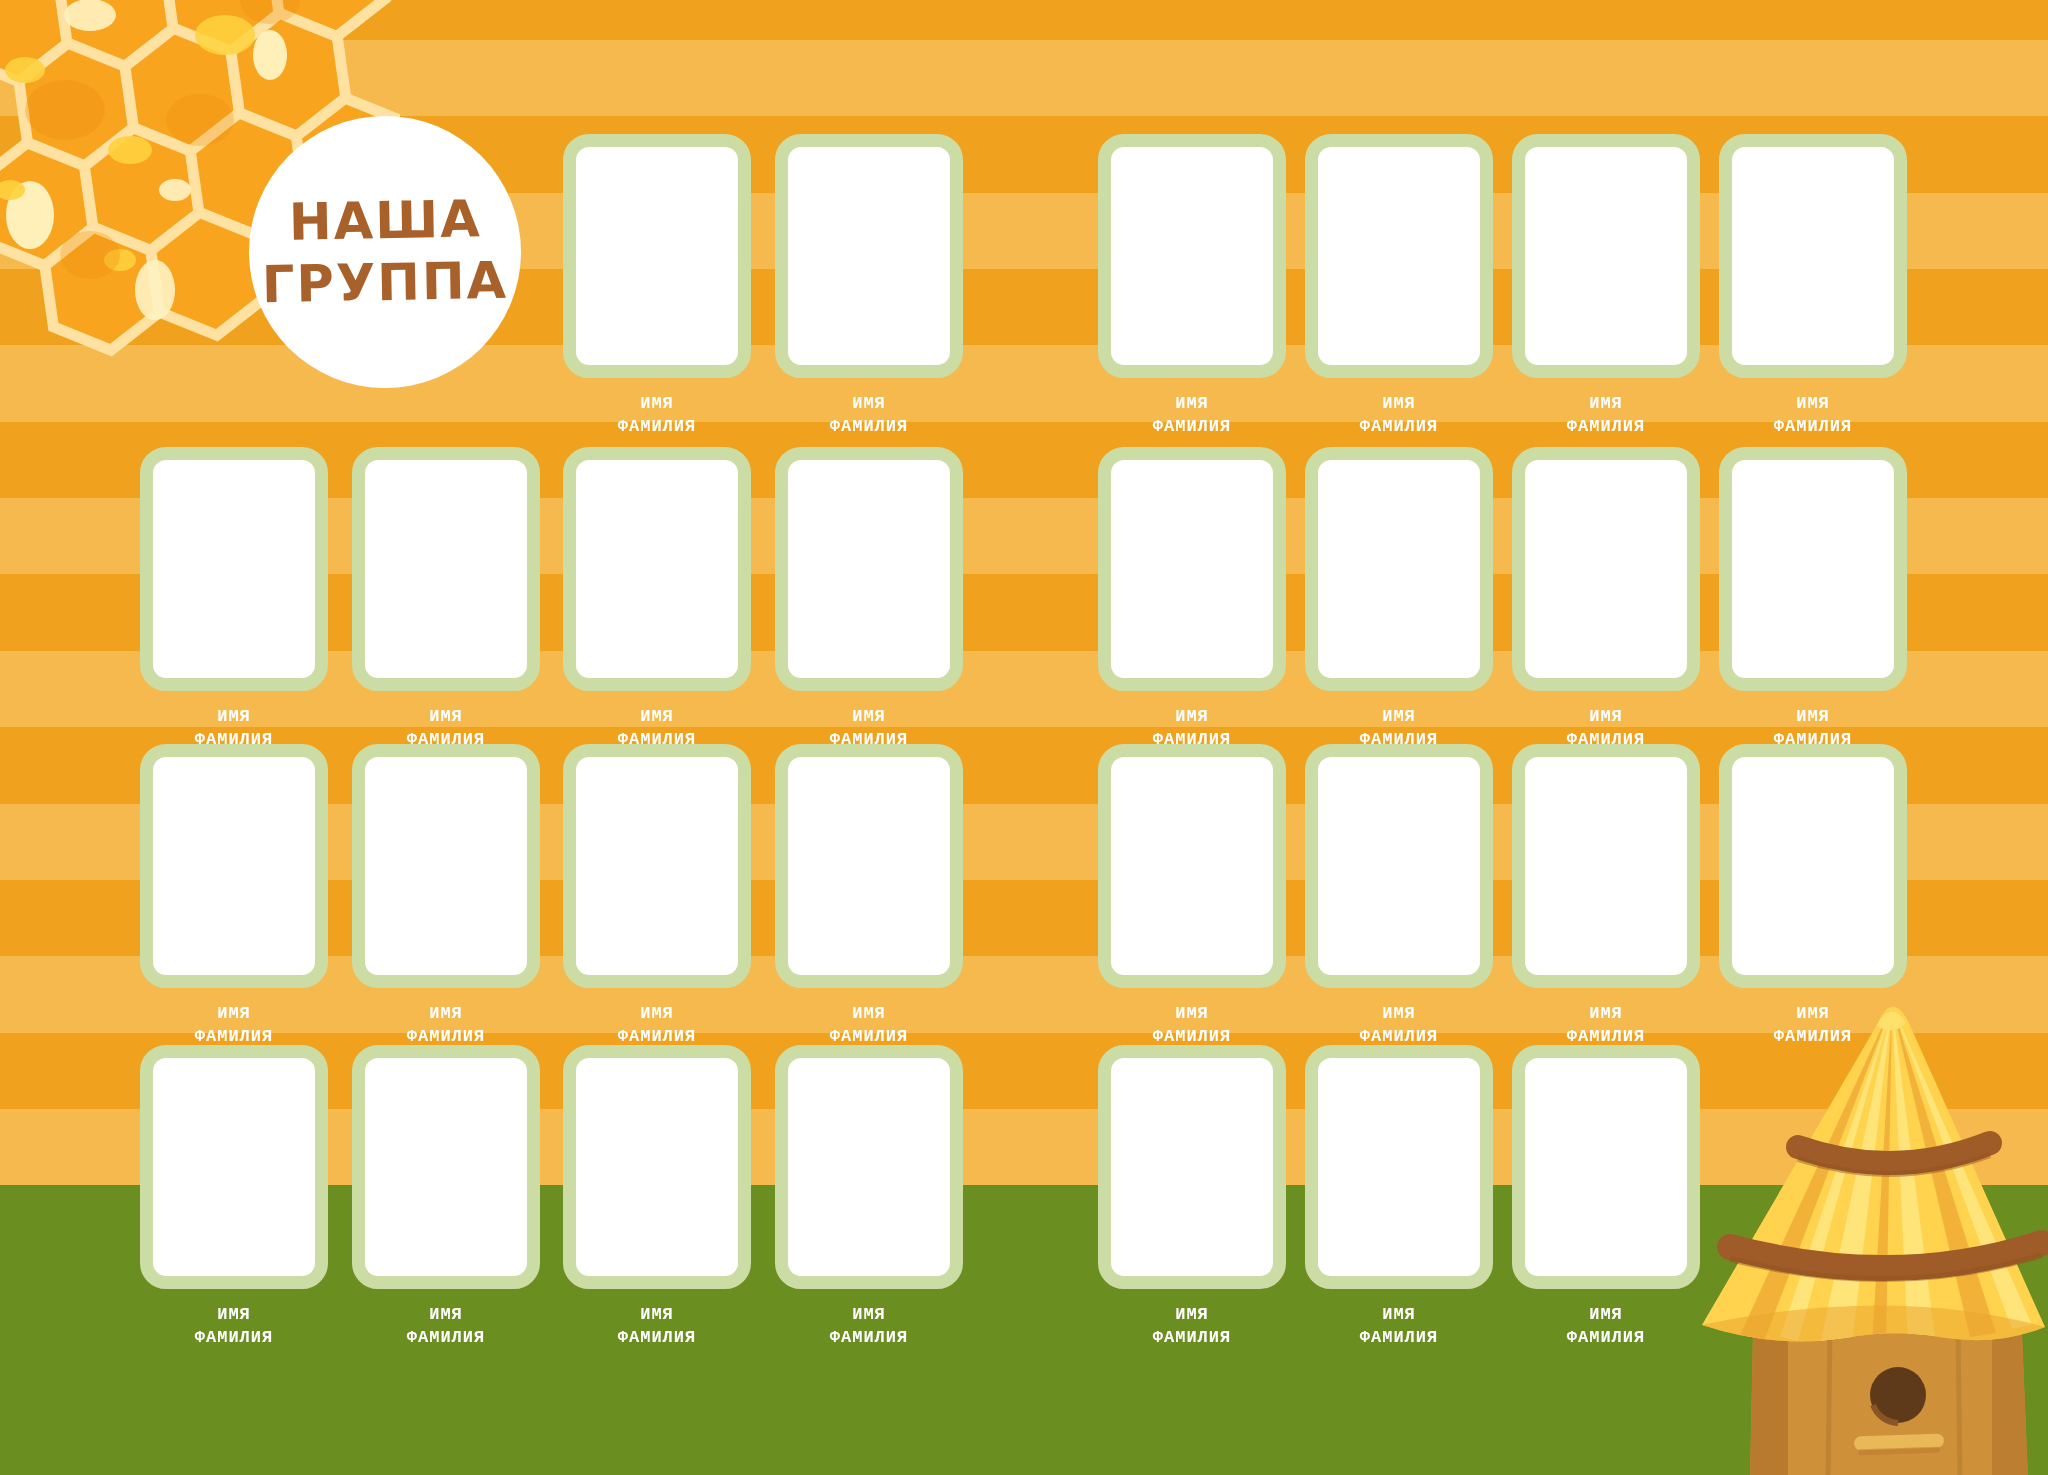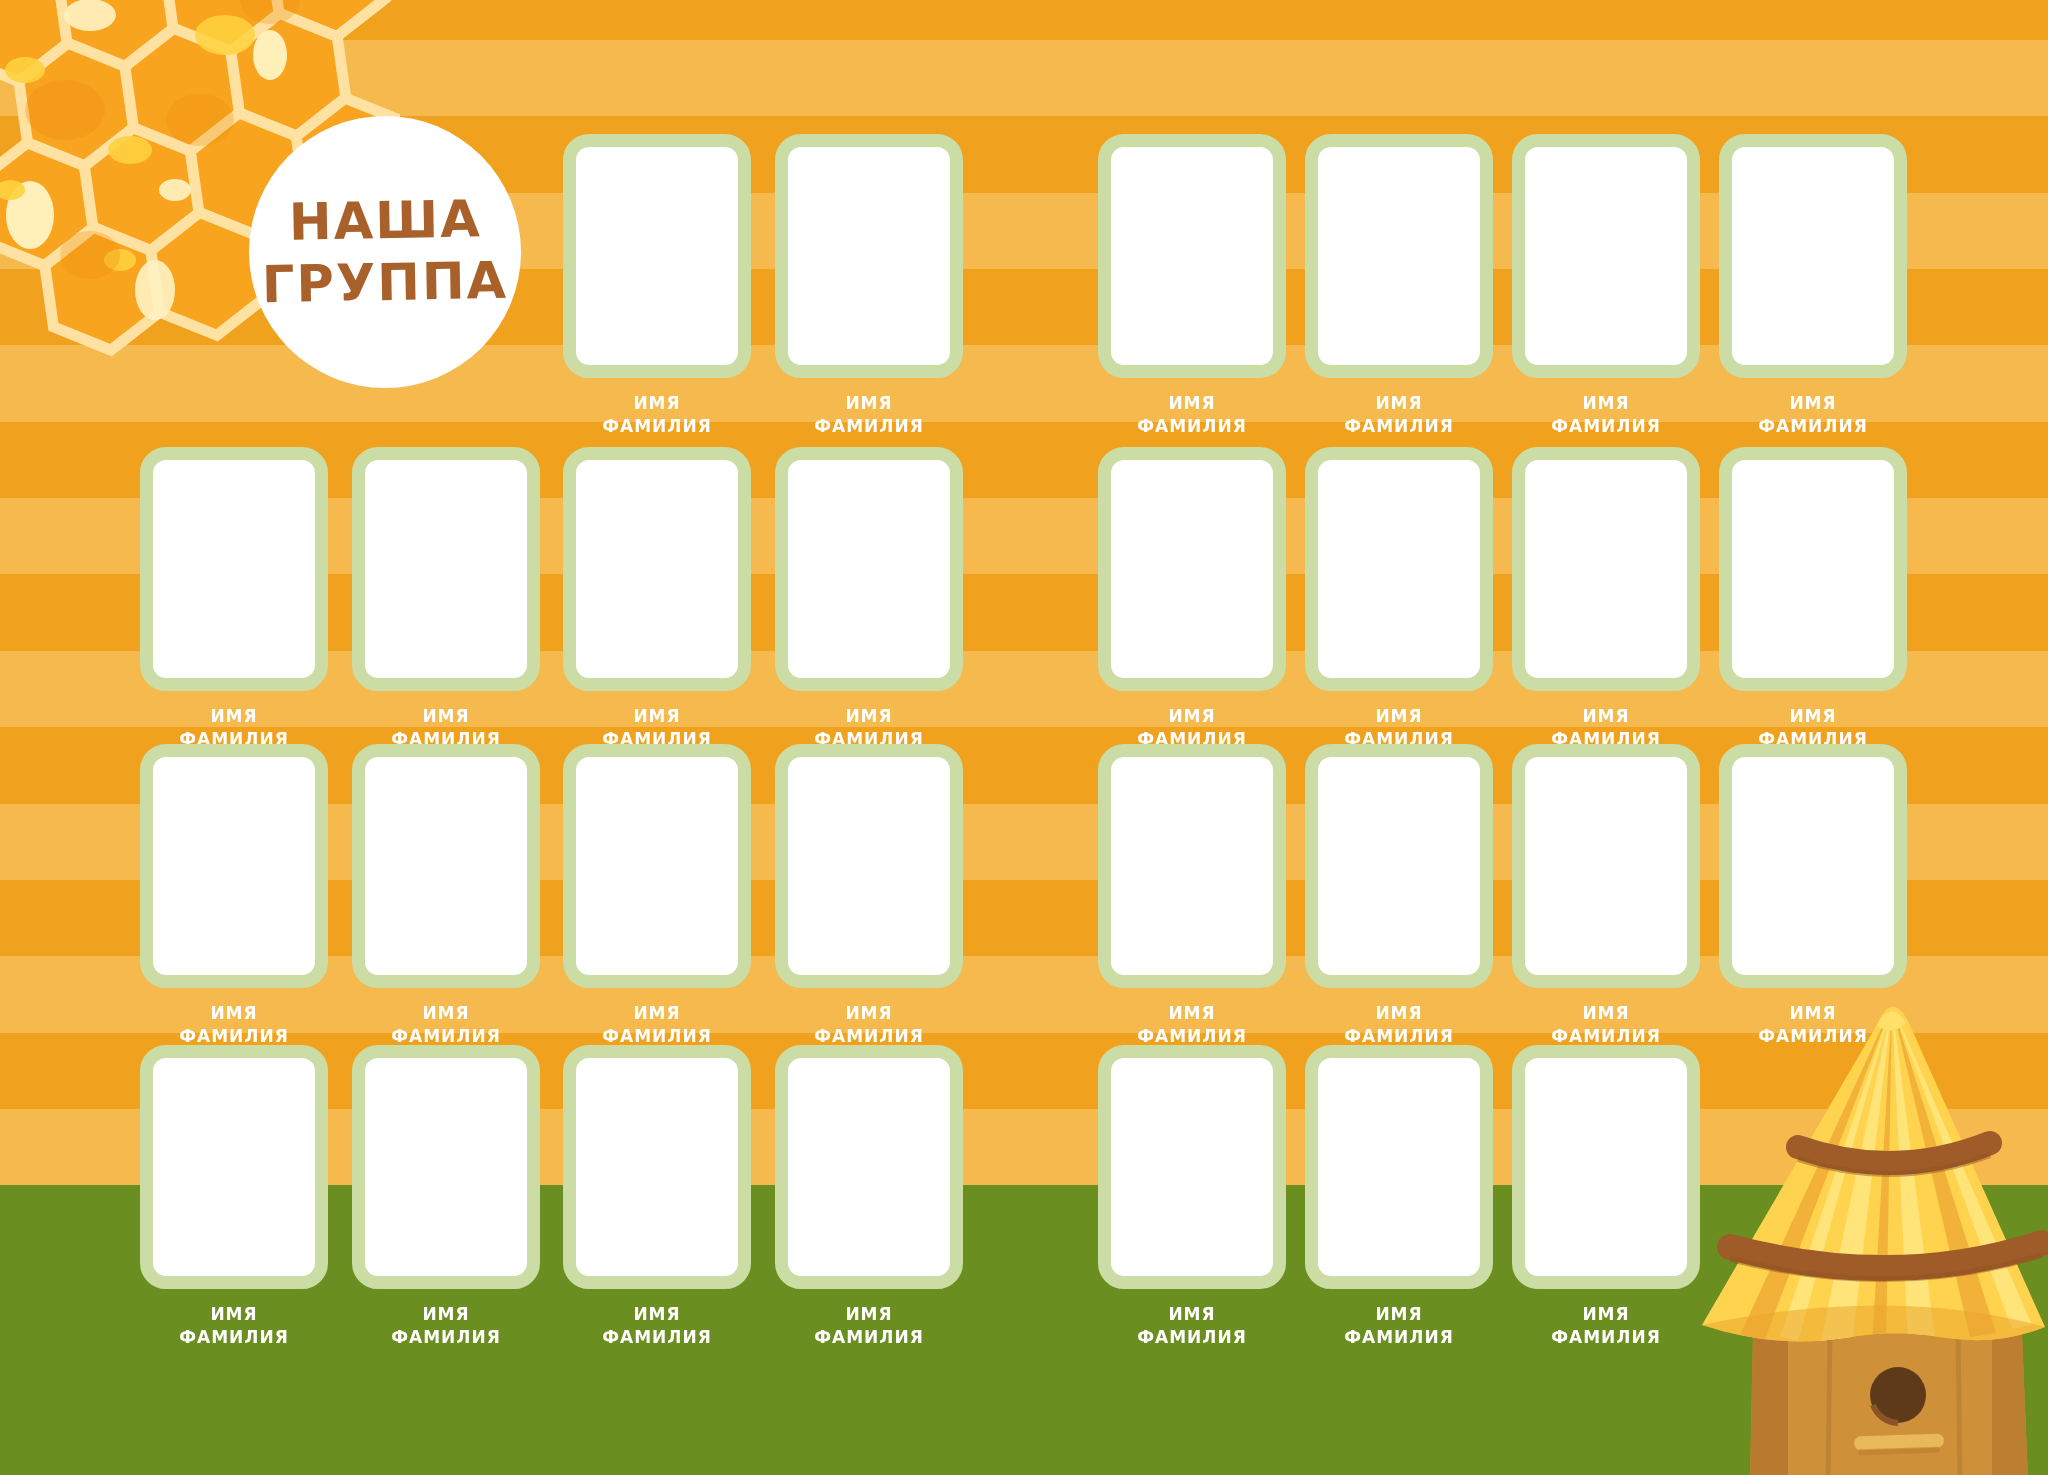--- a/index.html
+++ b/index.html
@@ -24,21 +24,21 @@
   }
   .frame{
     position:absolute;width:188px;height:244px;box-sizing:border-box;
     background:#ffffff;border-radius:26px;
   }
   .slot-label{
     position:absolute;width:240px;text-align:center;
     font-weight:bold;font-size:17px;line-height:23px;letter-spacing:1px;
     transform:translateX(-120px);
   }
-  .slot-label span{display:block;}
+  .slot-label span{display:block;font-family:Liberation Mono, monospace;}
   .beehive{position:absolute;left:1640px;top:985px;}
 </style>
 </head>
 <body>
 
 <div class="poster">
 
   <div id="stripes">
       <div class="stripe" style="top: 0px; height: 41px; background: rgb(240, 162, 30);"></div>
       <div class="stripe" style="top: 40px; height: 77.35px; background: rgb(245, 185, 78);"></div>

